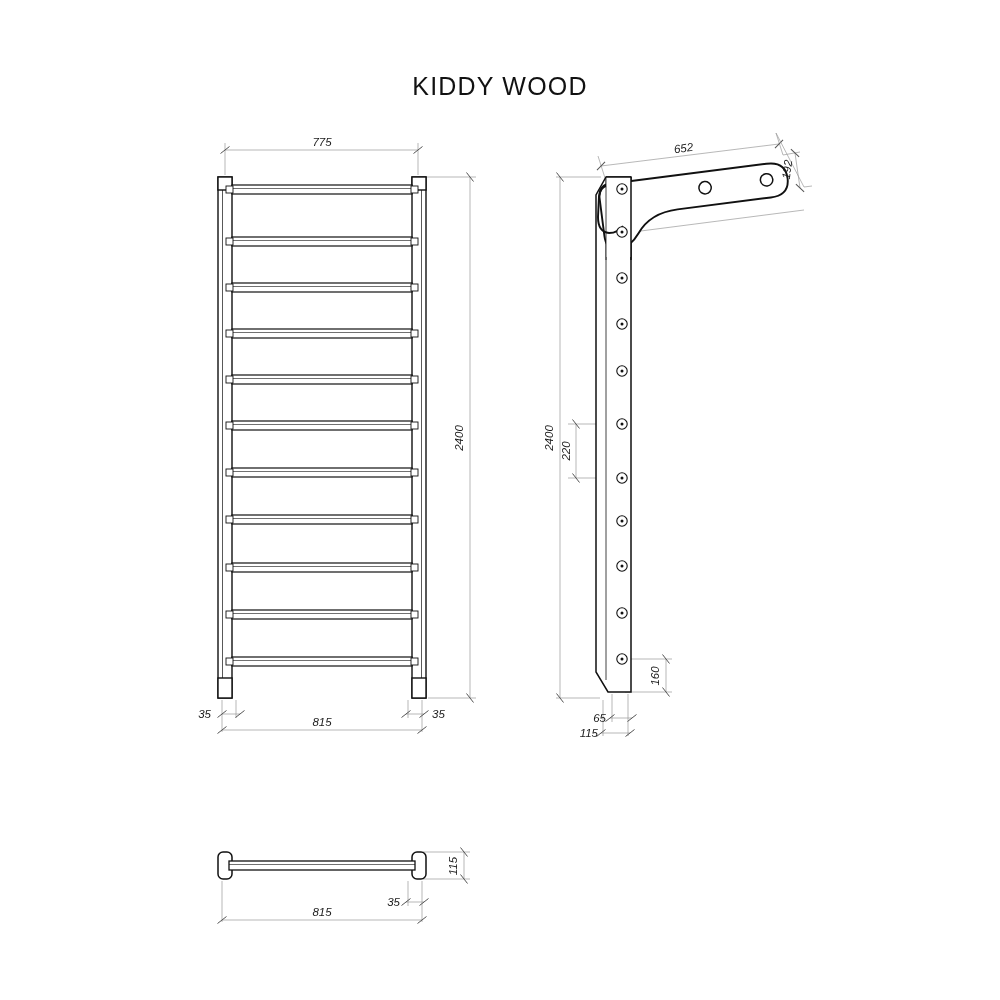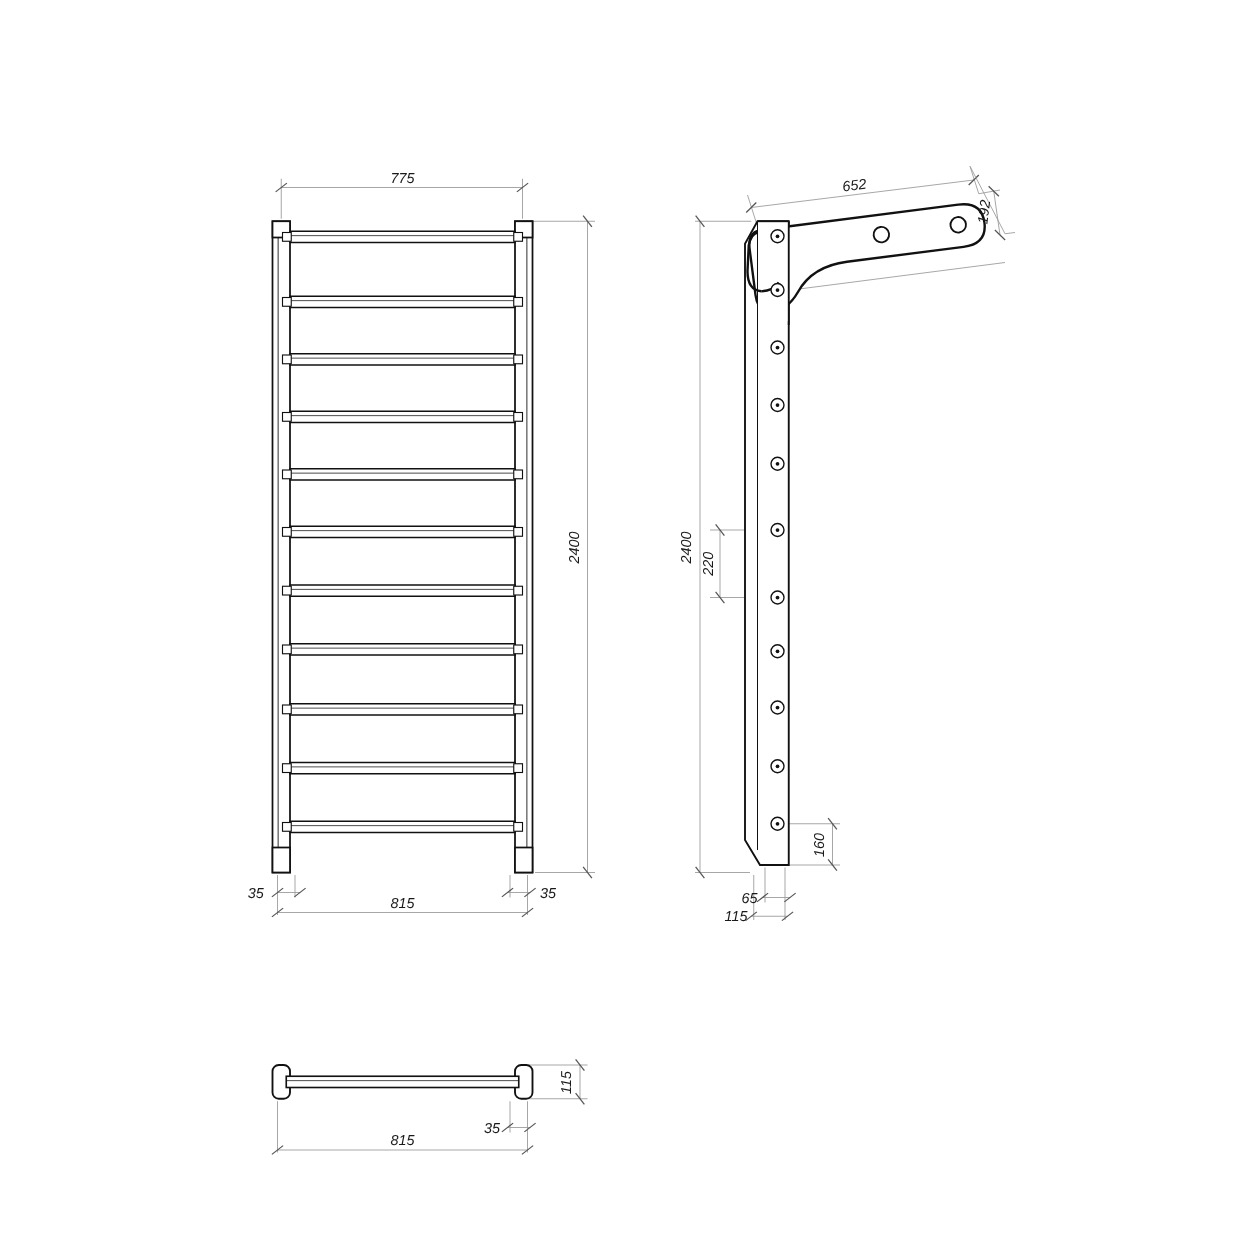--- a/index.html
+++ b/index.html
@@ -44,20 +44,21 @@
     font-size: 11.5px;
     fill: #1a1a1a;
     font-style: italic;
   }
 </style>
 </head>
 <body>
 
 <div id="sheet">
 
+  <div id="drawing-title">KIDDY WOOD</div>
 
   <svg id="cad" width="1000" height="1000" viewBox="0 0 1000 1000">
 
     <defs>
 
       <marker id="tick" markerWidth="14" markerHeight="14" refX="7" refY="7" orient="auto" markerUnits="userSpaceOnUse">
         <line x1="2.5" y1="10.5" x2="11.5" y2="3.5" stroke="#555555" stroke-width="1"></line>
       </marker>
       <marker id="arrowL" markerWidth="12" markerHeight="12" refX="10" refY="6" orient="auto" markerUnits="userSpaceOnUse">
         <path d="M10,6 L1.5,3.2 L4.2,6 L1.5,8.8 Z" fill="#444444"></path>

